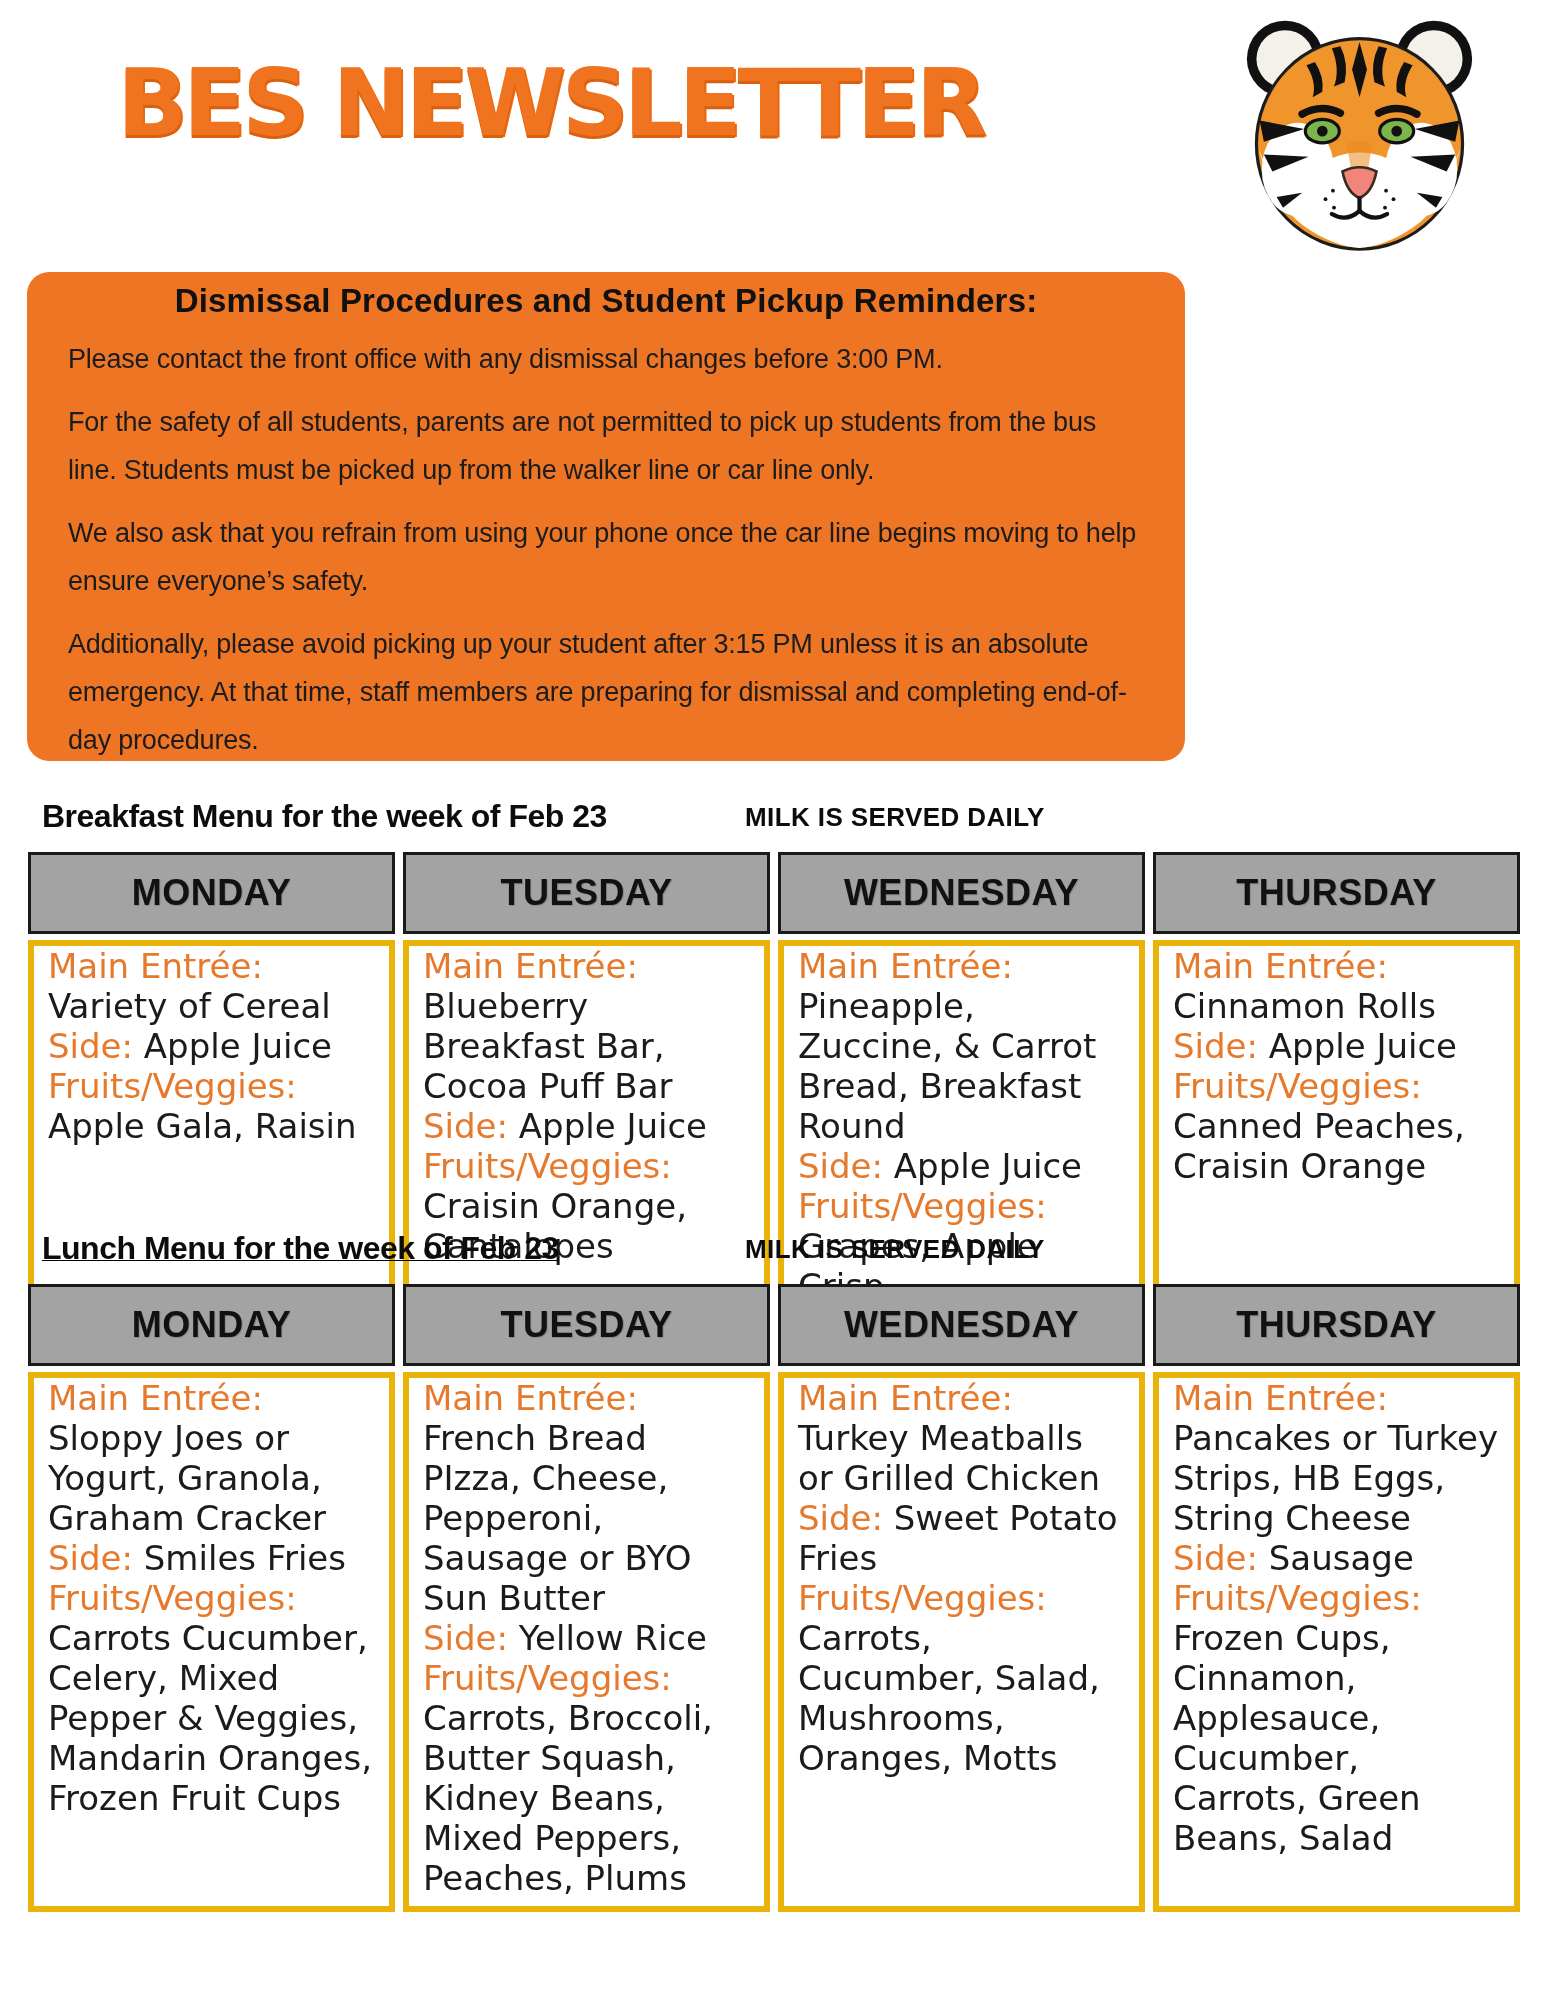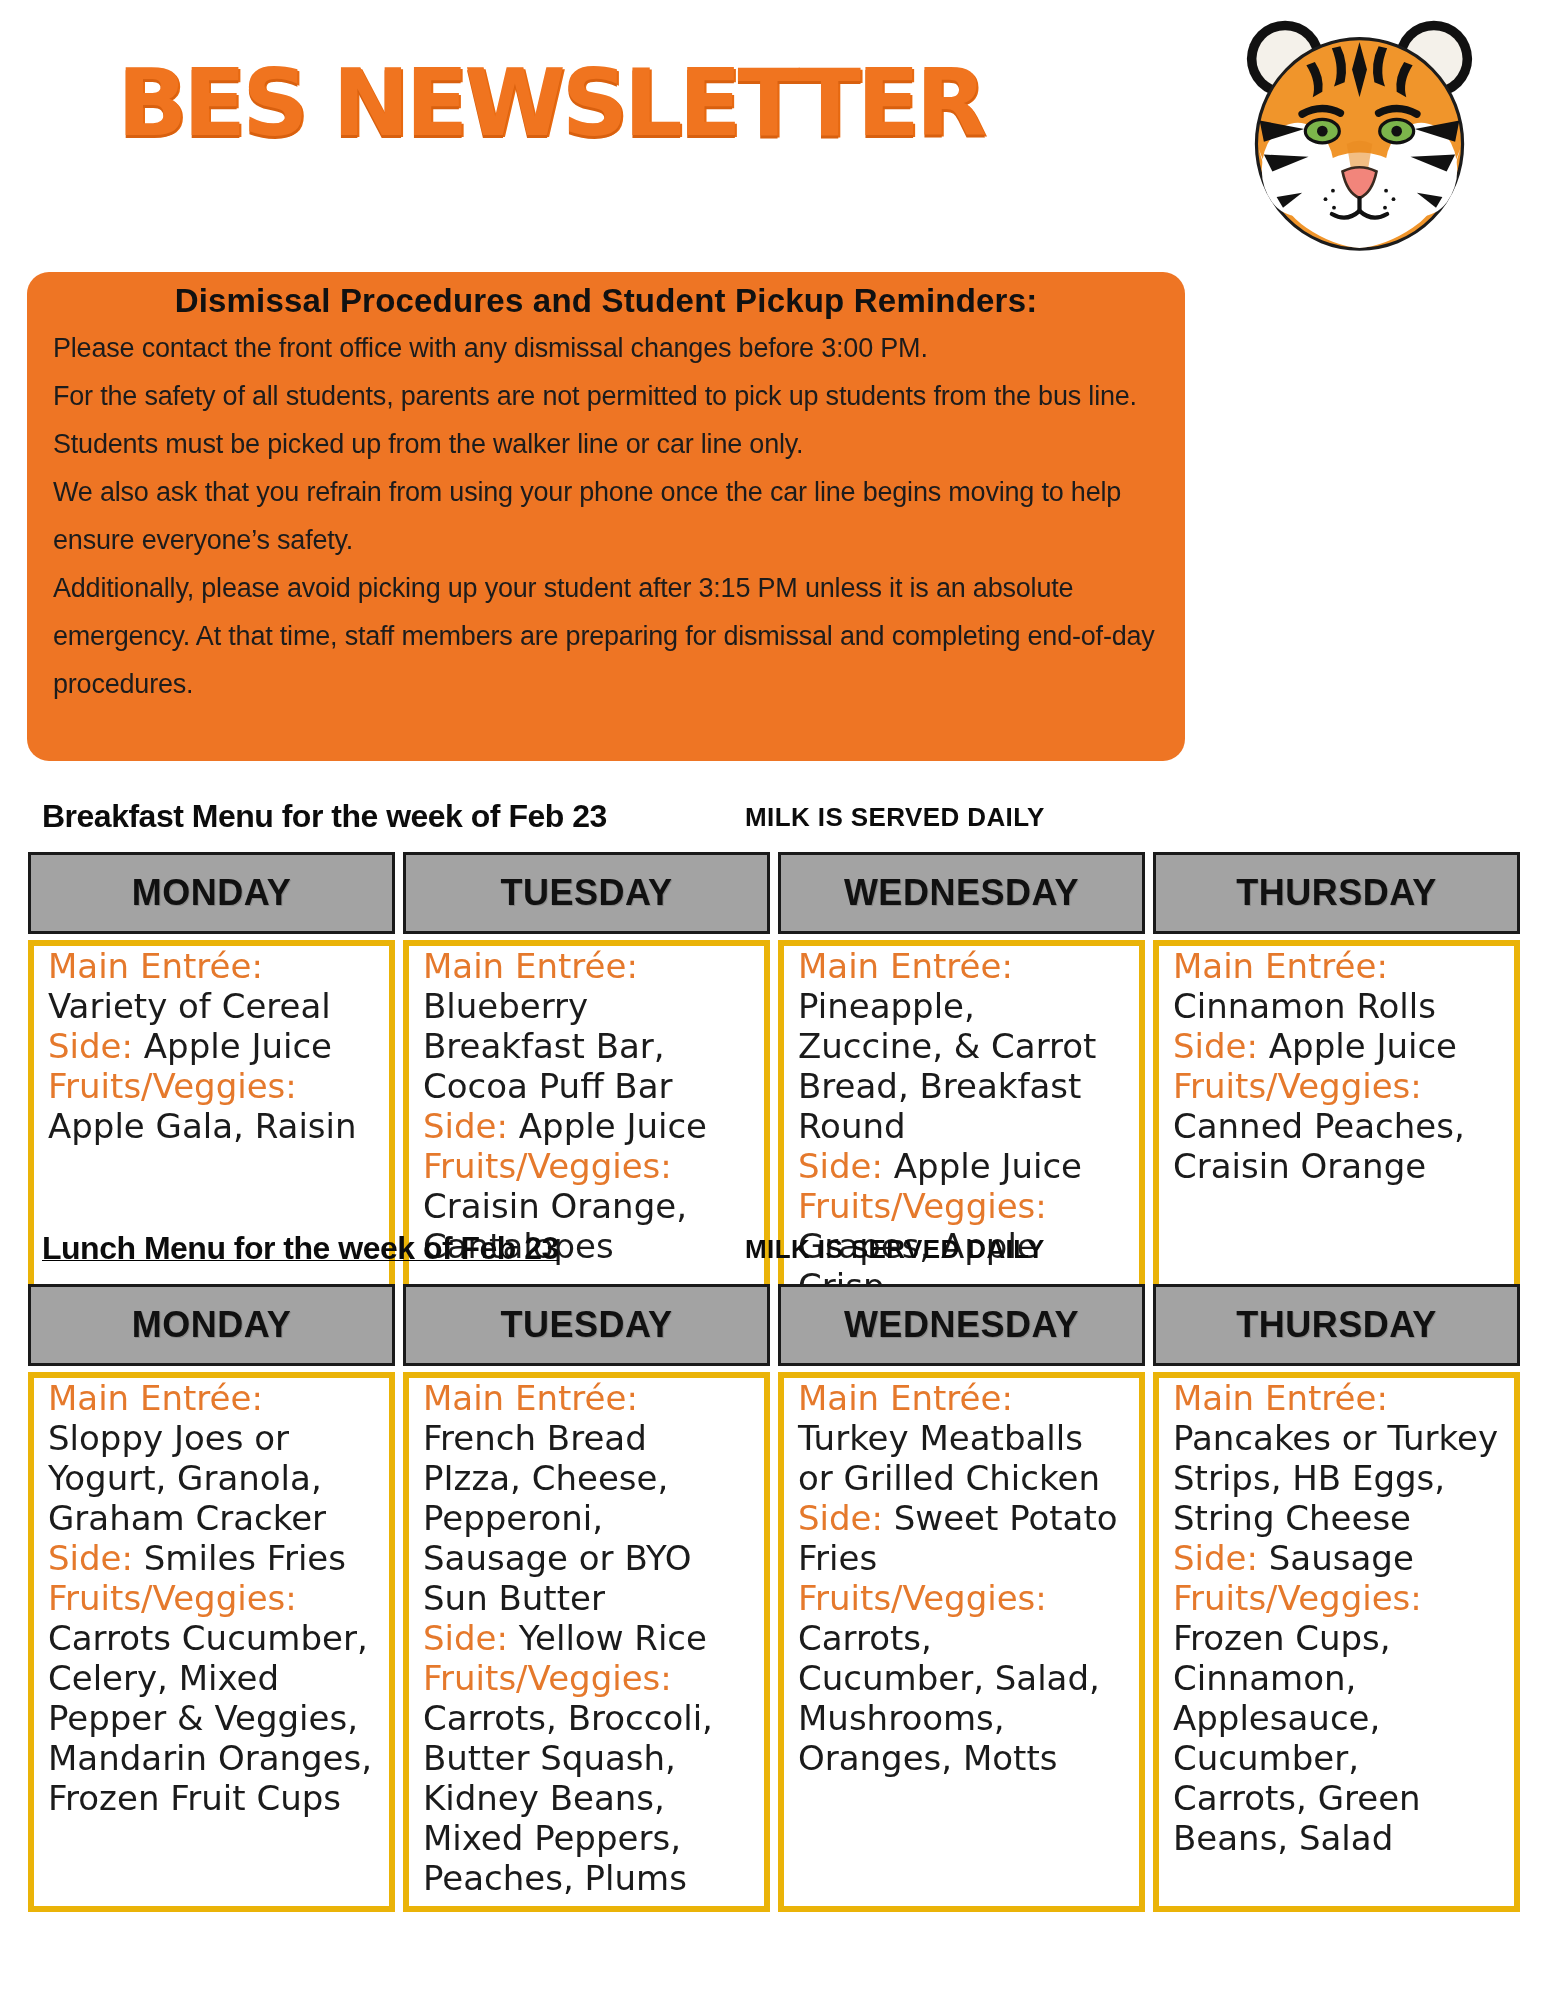--- a/index.html
+++ b/index.html
@@ -20,21 +20,21 @@
   
   .notice{
     position:absolute;left:27px;top:272px;width:1158px;height:489px;
     background:#EE7524;border-radius:22px;box-sizing:border-box;
     padding:10px 26px 0 26px;color:#1a1a1a;
   }
   .notice h2{
     margin:0 0 4px 0;text-align:center;font-size:33px;font-weight:bold;color:#111;
     letter-spacing:0.2px;
   }
-  .notice p{margin:0;font-size:27px;line-height:48px;letter-spacing:-0.2px;color:#1c1c1c;}
+  .notice p{margin:15px;font-size:27px;line-height:48px;letter-spacing:-0.2px;color:#1c1c1c;}
   
   .menu-head{position:absolute;left:42px;white-space:nowrap;}
   .menu-head .menu-heading{font-size:32px;font-weight:bold;color:#0c0c0c;letter-spacing:-0.5px;}
   .milk-note{
     position:absolute;left:745px;white-space:nowrap;
     font-size:26px;font-weight:bold;color:#0c0c0c;letter-spacing:0.4px;
   }
   
   .menu-table{
     position:absolute;left:28px;width:1492px;

